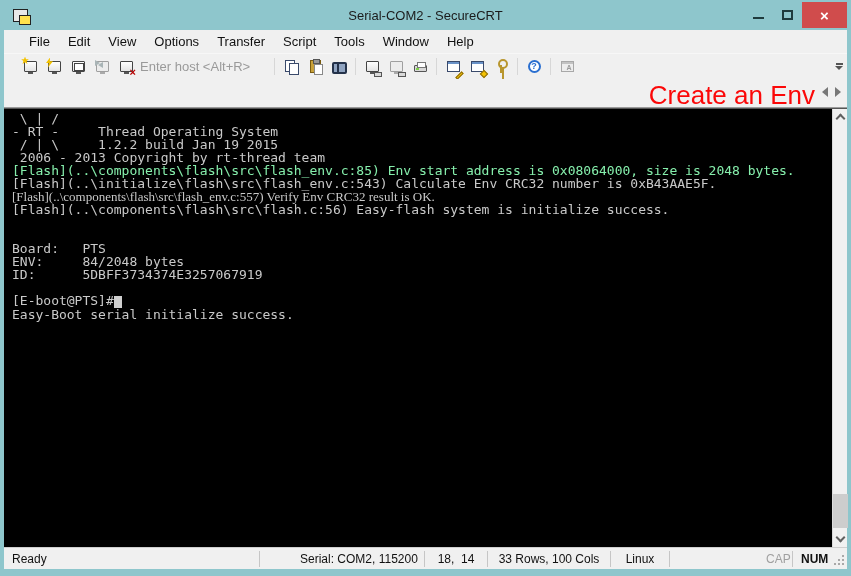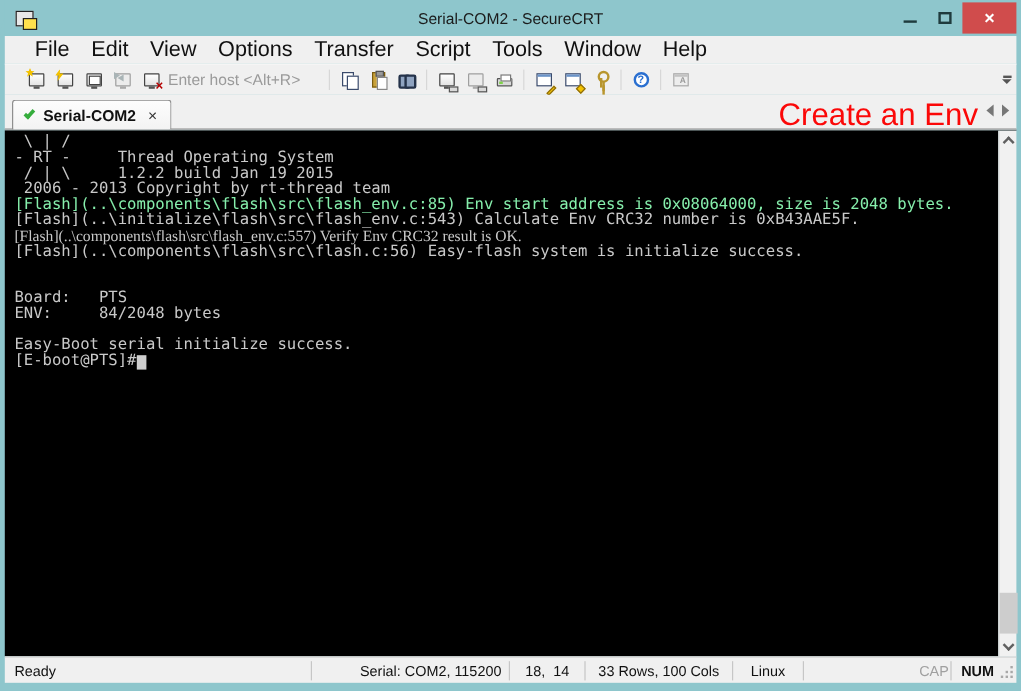--- a/index.html
+++ b/index.html
@@ -16,21 +16,21 @@
   .caption-buttons { margin-left:auto; display:flex; height:26px; align-items:stretch; z-index:2; }
   .cap-btn { width:29px; display:flex; align-items:center; justify-content:center; cursor:default; }
   .cap-close { width:45px; background:#d04c4c; }
   .g-min { width:11px; height:2px; background:#1f3b3d; margin-top:6px; }
   .g-max { width:11px; height:10px; border:2px solid #1f3b3d; background:transparent; }
   .g-close { color:#fff; font-size:15px; font-weight:bold; line-height:1; }
   .g-close::after { content:"\00D7"; }
 
   
   .menubar { height:23px; background:#f0f0f0; display:flex; align-items:center; padding-left:16px; flex-shrink:0; }
-  .menu-item { font-size:18px; color:#111; padding:0 9px; line-height:23px; }
+  .menu-item { font-size:13px; color:#111; padding:0 9px; line-height:23px; }
 
   
   .toolbar { height:26px; background:#f0f0f0; display:flex; align-items:center; padding-left:14px; flex-shrink:0; border-top:1px solid #f7f7f7; }
   .tbtn { width:24px; height:22px; display:flex; align-items:center; justify-content:center; position:relative; flex-shrink:0; }
   .tsep { width:1px; height:17px; background:#d7d7d7; margin:0 4px; flex-shrink:0; }
   .mon { width:13px; height:11px; border:1px solid #444; background:linear-gradient(#ffffff,#e4e4e4); position:relative; border-radius:1px; }
   .mon::after { content:""; position:absolute; bottom:-3px; left:3px; width:5px; height:2px; background:#555; }
   .mon.dim { border-color:#9f9f9f; background:#ececec; }
   .mon.dim::after { background:#aaa; }
   .ov-star { position:absolute; left:3px; top:1px; width:8px; height:8px; background:#f3c200; clip-path:polygon(50% 0%,63% 34%,98% 35%,70% 57%,80% 94%,50% 72%,20% 94%,30% 57%,2% 35%,37% 34%); }
@@ -204,25 +204,20 @@
         <span class="ic-help"></span>
       </div>
     <div class="tsep"></div>
     <div class="tbtn">
         <span class="ic-clone"></span>
       </div>
     <div class="tb-overflow"></div>
   </div>
 
   <div class="tabbar">
-    <div class="tab">
-      <span class="tab-check"></span>
-      <span class="tab-label">Serial-COM2</span>
-      <span class="tab-close">×</span>
-    </div>
     <div class="annotation" style="color: rgb(251, 8, 8);">Create an Env</div>
     <div class="tab-arrows">
       <span class="arrow-left"></span>
       <span class="arrow-right"></span>
     </div>
   </div>
 
   <div class="termwrap">
     <div class="term-screen" style="background: rgb(0, 0, 0);">
         <div class="term-line" style="color: rgb(201, 201, 201);"> \ | /</div>
@@ -230,23 +225,24 @@
         <div class="term-line" style="color: rgb(201, 201, 201);"> / | \     1.2.2 build Jan 19 2015</div>
         <div class="term-line" style="color: rgb(201, 201, 201);"> 2006 - 2013 Copyright by rt-thread team</div>
         <div class="term-line" style="color: #86efac;">[Flash](..\components\flash\src\flash_env.c:85) Env start address is 0x08064000, size is 2048 bytes.</div>
         <div class="term-line" style="color: rgb(201, 201, 201);">[Flash](..\initialize\flash\src\flash_env.c:543) Calculate Env CRC32 number is 0xB43AAE5F.</div>
         <div class="term-line" style="color: rgb(201, 201, 201); font-family: Liberation Serif, serif;">[Flash](..\components\flash\src\flash_env.c:557) Verify Env CRC32 result is OK.</div>
         <div class="term-line" style="color: rgb(201, 201, 201);">[Flash](..\components\flash\src\flash.c:56) Easy-flash system is initialize success.</div>
         <div class="term-line" style="color: rgb(201, 201, 201);"></div>
         <div class="term-line" style="color: rgb(201, 201, 201);"></div>
         <div class="term-line" style="color: rgb(201, 201, 201);">Board:   PTS</div>
         <div class="term-line" style="color: rgb(201, 201, 201);">ENV:     84/2048 bytes</div>
+        <div class="term-line" style="color: rgb(201, 201, 201);">ID:      5DBFF3734374E3257067919</div>
         <div class="term-line" style="color: rgb(201, 201, 201);"></div>
+        <div class="term-line" style="color: rgb(201, 201, 201);"><span>[E-boot@PTS]#</span><span class="cursor"></span></div>
         <div class="term-line" style="color: rgb(201, 201, 201);">Easy-Boot serial initialize success.</div>
-        <div class="term-line" style="color: rgb(201, 201, 201);"><span>[E-boot@PTS]#</span><span class="cursor"></span></div>
       </div>
     <div class="scrollbar">
       <span class="sb-up"></span>
       <span class="sb-thumb"></span>
       <span class="sb-down"></span>
     </div>
   </div>
 
   <div class="statusbar">
     <div class="sb-field sb-ready">Ready</div>

